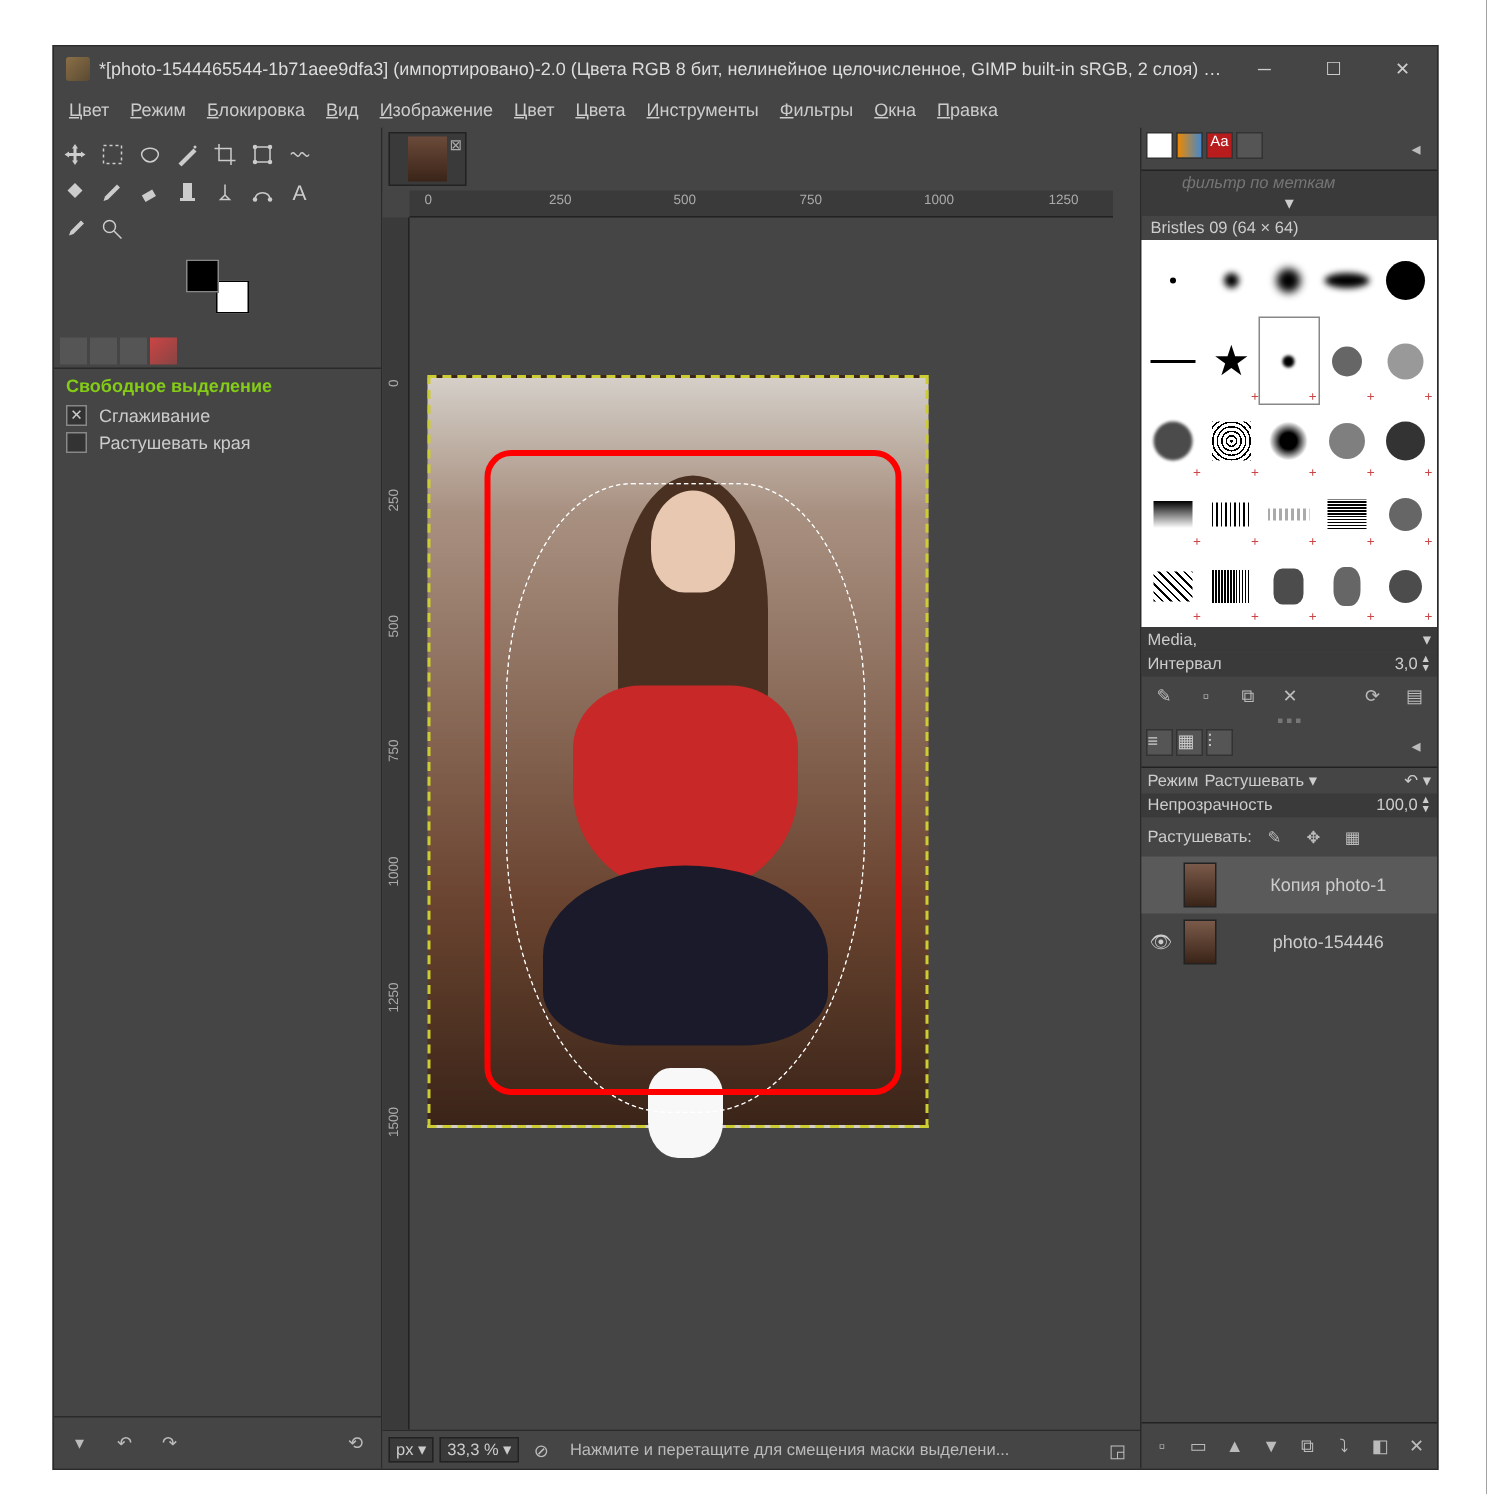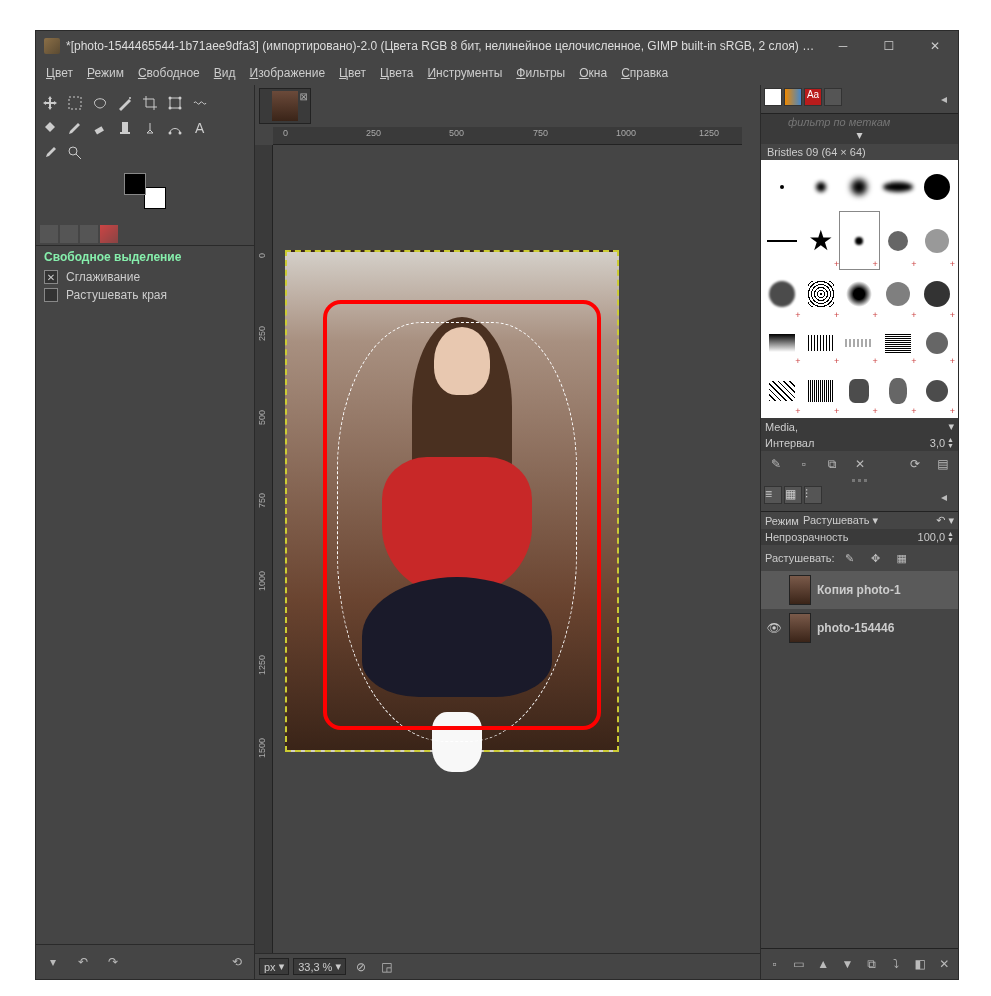--- a/index.html
+++ b/index.html
@@ -18,21 +18,21 @@
 .toolbox { padding: 6px 2px; }
 .tool-row { display: flex; gap: 1px; margin-bottom: 1px; }
 .tool { width: 24px; height: 24px; display: flex; align-items: center; justify-content: center; color: #ccc; cursor: pointer; }
 .tool svg { width: 16px; height: 16px; }
 .fg-bg { position: relative; width: 42px; height: 36px; margin: 8px auto; }
 .fg-bg .bg { position: absolute; right: 0; bottom: 0; width: 22px; height: 22px; background: #fff; border: 1px solid #000; }
 .fg-bg .fg { position: absolute; left: 0; top: 0; width: 22px; height: 22px; background: #000; border: 1px solid #888; }
 .tab-strip { display: flex; gap: 2px; padding: 2px 4px; border-bottom: 1px solid #2a2a2a; }
 .tab-strip .tab { width: 18px; height: 18px; background: #555; }
 .tab-strip .tab.img { background: linear-gradient(135deg, #c44, #844); }
-.opt-title { font-weight: bold; padding: 4px 8px; color: #86efac; }
+.opt-title { font-weight: bold; padding: 4px 8px; color: #84cc16; }
 .opt-row { display: flex; align-items: center; padding: 2px 8px; gap: 4px; }
 .mode-btn { width: 18px; height: 18px; background: #333; border: 1px solid #666; }
 .chk { width: 14px; height: 14px; border: 1px solid #888; display: inline-flex; align-items: center; justify-content: center; margin-right: 4px; background: #333; }
 .chk.on::before { content: "✕"; font-size: 10px; color: #ccc; }
 .left-bottom { margin-top: auto; display: flex; gap: 8px; padding: 6px; border-top: 1px solid #2a2a2a; }
 .ib { width: 22px; height: 22px; display: flex; align-items: center; justify-content: center; color: #bbb; }
 
 .center { flex: 1; background: #454545; display: flex; flex-direction: column; position: relative; }
 .doc-tabs { height: 42px; display: flex; align-items: flex-start; padding: 3px 4px 0; }
 .doc-tab { width: 52px; height: 36px; background: #3a3a3a; border: 1px solid #222; display: flex; align-items: center; justify-content: center; position: relative; }
@@ -73,21 +73,21 @@
 .subrow.dark { background: #3a3a3a; }
 .spin { margin-left: auto; display: flex; align-items: center; }
 .spin .arrows { display: flex; flex-direction: column; margin-left: 2px; }
 .spin .arrows span { font-size: 7px; line-height: 6px; }
 .icon-row { display: flex; gap: 6px; padding: 2px 4px; }
 .layers { flex: 1; display: flex; flex-direction: column; }
 .layer-item { display: flex; align-items: center; padding: 4px 4px; gap: 6px; }
 .layer-item.sel { background: #5a5a5a; }
 .layer-item .eye { width: 18px; text-align: center; color: #ccc; }
 .layer-item .th { width: 22px; height: 30px; background: linear-gradient(180deg,#7a5a4a,#3a2418); border: 1px solid #222; }
-.layer-item .nm { font-weight: bold; flex: 1; overflow: hidden; text-overflow: ellipsis; white-space: nowrap; }
+.layer-item .nm { font-weight: normal; flex: 1; overflow: hidden; text-overflow: ellipsis; white-space: nowrap; text-align: center; }
 .right-bottom { display: flex; gap: 5px; padding: 4px; border-top: 1px solid #222; }
 .grip { height: 6px; display: flex; justify-content: center; gap: 3px; align-items: center; }
 .grip span { width: 3px; height: 3px; background: #777; }
 </style>
 </head>
 <body>
 
 <div class="shell">
 
   <div class="titlebar">
@@ -96,29 +96,29 @@
     <div class="win-btns">
       <div class="win-btn">─</div>
       <div class="win-btn">☐</div>
       <div class="win-btn">✕</div>
     </div>
   </div>
 
   <div class="menubar">
     <span>Цвет</span>
     <span>Режим</span>
-    <span>Свободное</span>
+    <span>Блокировка</span>
     <span>Вид</span>
     <span>Изображение</span>
     <span>Цвет</span>
     <span>Цвета</span>
     <span>Инструменты</span>
     <span>Фильтры</span>
     <span>Окна</span>
-    <span>Справка</span>
+    <span>Правка</span>
   </div>
 
   <div class="workspace">
 
     <div class="left-panel">
       <div class="toolbox">
         <div class="tool-row">
           <div class="tool">
               <svg viewBox="0 0 16 16">
                 <path d="M8 1l2 3H9v3h3V6l3 2-3 2V9H9v3h1l-2 3-2-3h1V9H4v1L1 8l3-2v1h3V4H6z" fill="#ccc"></path>
@@ -285,20 +285,21 @@
       <div class="statusbar">
         <div class="sb-sel">
             <span>px</span>
             <span>▾</span>
           </div>
         <div class="sb-sel">
             <span>33,3 %</span>
             <span>▾</span>
           </div>
         <div class="ib">⊘</div>
+        <div class="sb-msg">Нажмите и перетащите для смещения маски выделени...</div>
         <div class="ib">◲</div>
       </div>
     </div>
 
     <div class="right-panel">
       <div class="right-tabs">
         <div class="rt" style="background:#fff"></div>
         <div class="rt" style="background:linear-gradient(90deg,#e80,#48c)"></div>
         <div class="rt" style="background:#b91c1c;color:#fff;font-size:10px;text-align:center">Aa</div>
         <div class="rt"></div>

